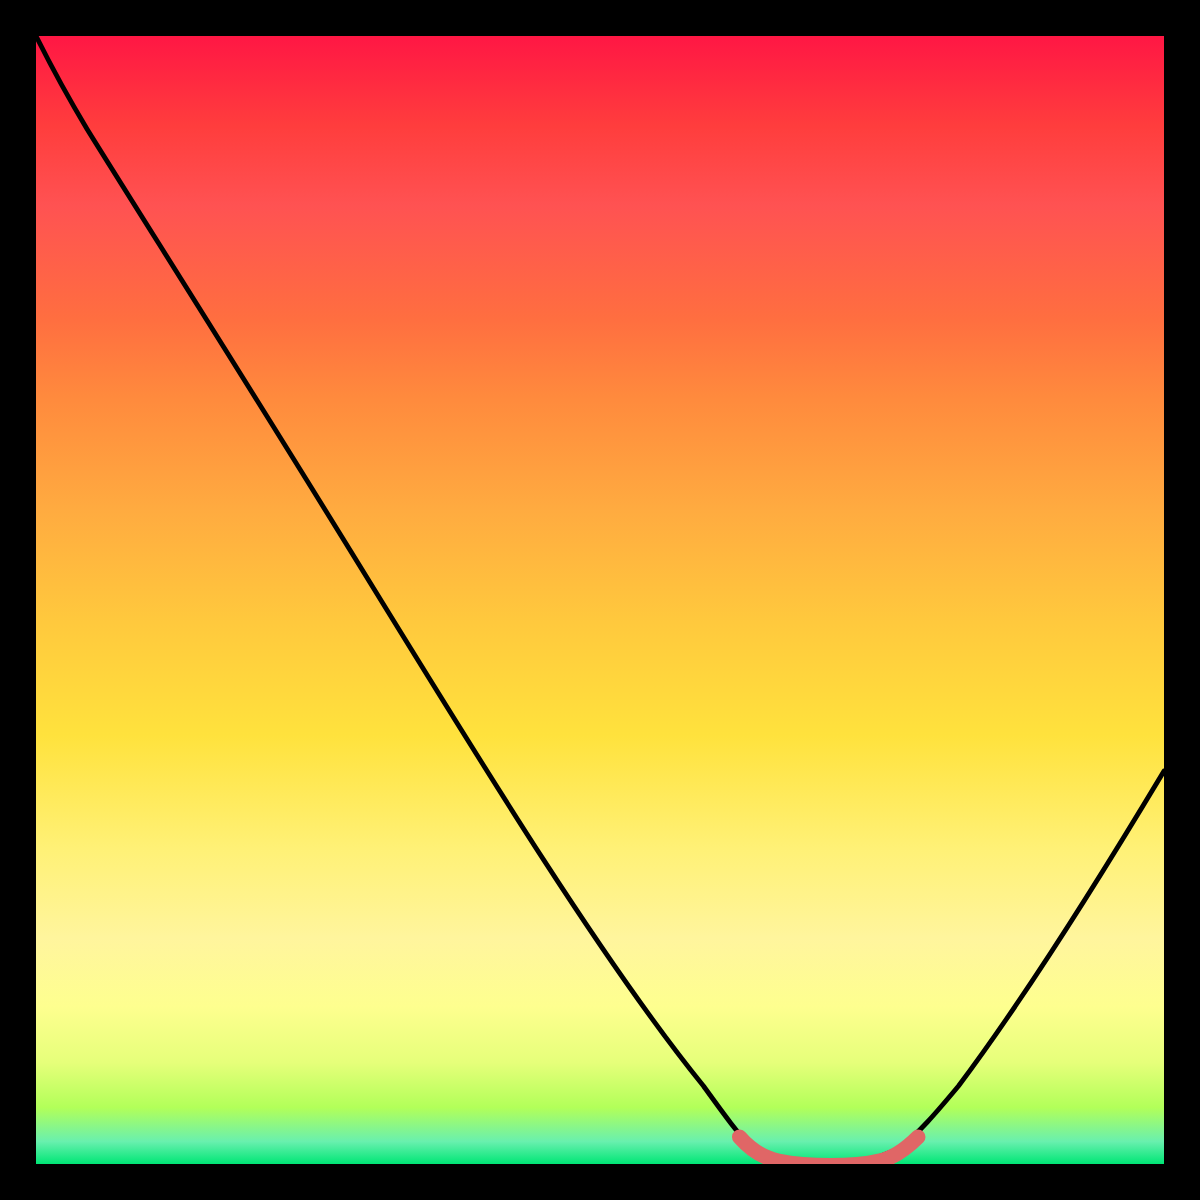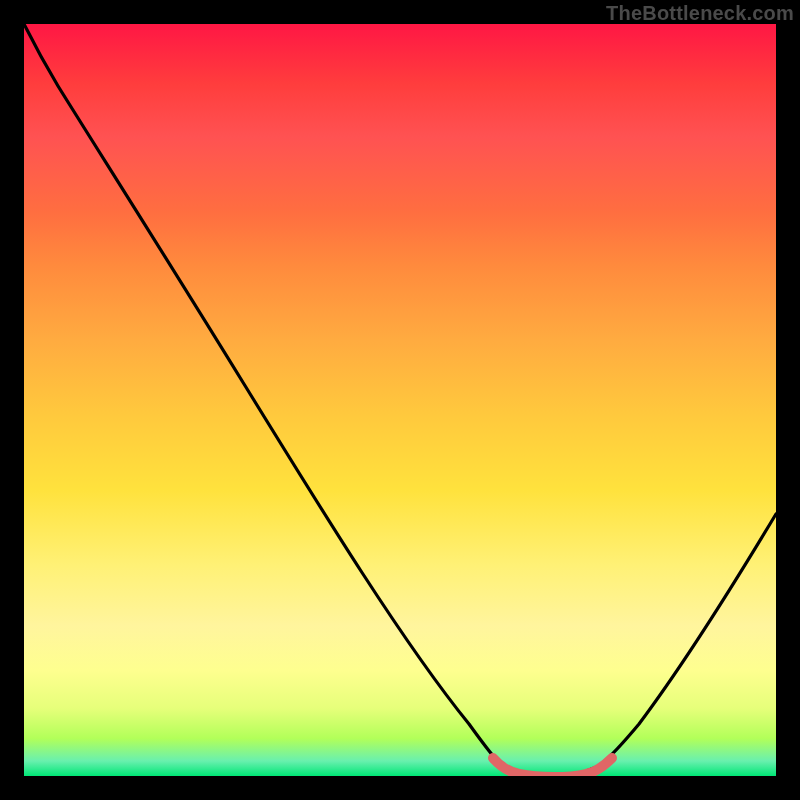--- a/index.html
+++ b/index.html
@@ -75,14 +75,13 @@
                L 575 742
                C 588 732, 600 718, 615 700
                C 660 640, 710 560, 752 490" fill="none" stroke="#000000" stroke-width="3.2" stroke-linecap="round"></path>
       <path d="M 469 734
                C 476 742, 485 748, 495 750
                C 515 754, 545 754, 562 750
                C 572 748, 580 742, 588 734" fill="none" stroke="#e06666" stroke-width="10" stroke-linecap="round"></path>
     </svg>
   </div>
 
-  <div class="watermark">TheBottleneck.com</div>
 </div>
 
 </body></html>

